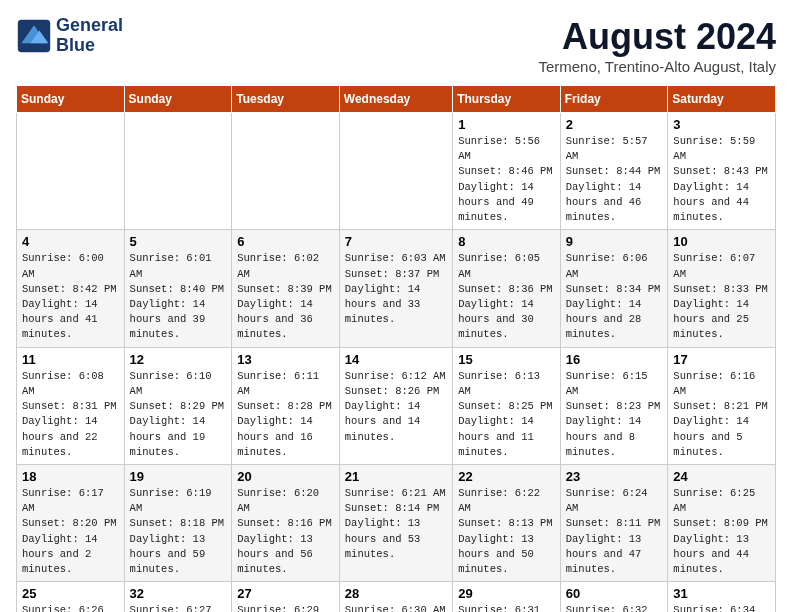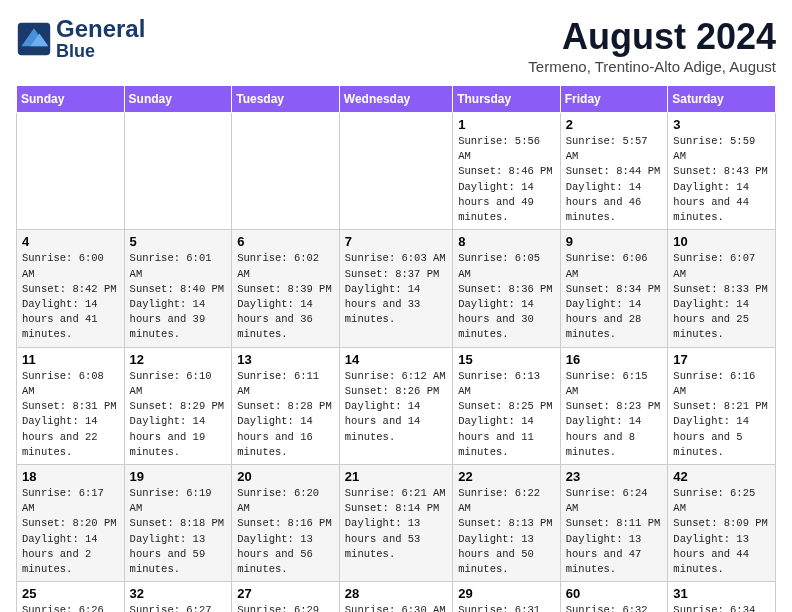--- a/index.html
+++ b/index.html
@@ -22,21 +22,21 @@
       gap: 4px;
     }
     .logo-text {
       display: flex;
       flex-direction: column;
       font-size: 18px;
       font-weight: bold;
       color: #1a3a6b;
       line-height: 1.1;
     }
-    .logo-text span:first-child { font-size: 24px; }
+    .logo-text span:first-child { font-size: 18px; }
     .logo-icon {
       width: 36px;
       height: 36px;
     }
     .title-block {
       text-align: right;
     }
     .main-title {
       font-size: 36px;
       font-weight: bold;
@@ -45,21 +45,21 @@
     .subtitle {
       font-size: 15px;
       color: #444;
     }
     table {
       width: 100%;
       border-collapse: collapse;
       font-size: 11px;
     }
     thead tr th {
-      background-color: #8b5cf6;
+      background-color: #c2410c;
       color: #fff;
       padding: 6px 4px;
       text-align: left;
       font-size: 12px;
       border: 1px solid #fff;
     }
     tbody tr td {
       border: 1px solid #ccc;
       padding: 4px 5px;
       vertical-align: top;
@@ -96,21 +96,21 @@
       <polygon points="20,8 34,28 6,28" fill="#4a90d9"></polygon>
       <polygon points="26,14 36,28 16,28" fill="#6ab0f0"></polygon>
     </svg>
     <div class="logo-text">
       <span>General</span>
       <span>Blue</span>
     </div>
   </div>
   <div class="title-block">
     <div class="main-title">August 2024</div>
-    <div class="subtitle">Termeno, Trentino-Alto Adige, August</div>
+    <div class="subtitle">Termeno, Trentino-Alto August, Italy</div>
   </div>
 </div>
 
 <table>
   <thead>
     <tr id="days-header">
         <th>Sunday</th>
         <th>Sunday</th>
         <th>Tuesday</th>
         <th>Wednesday</th>
@@ -217,21 +217,21 @@
         </td>
         <td>
           <span class="day-num">22</span>
           <div class="day-detail">Sunrise: 6:22 AM<br>Sunset: 8:13 PM<br>Daylight: 13 hours and 50 minutes.</div>
         </td>
         <td>
           <span class="day-num">23</span>
           <div class="day-detail">Sunrise: 6:24 AM<br>Sunset: 8:11 PM<br>Daylight: 13 hours and 47 minutes.</div>
         </td>
         <td>
-          <span class="day-num">42</span>
+          <span class="day-num">24</span>
           <div class="day-detail">Sunrise: 6:25 AM<br>Sunset: 8:09 PM<br>Daylight: 13 hours and 44 minutes.</div>
         </td>
       </tr>
       <tr>
         <td>
           <span class="day-num">25</span>
           <div class="day-detail">Sunrise: 6:26 AM<br>Sunset: 8:07 PM<br>Daylight: 13 hours and 41 minutes.</div>
         </td>
         <td>
           <span class="day-num">32</span>

